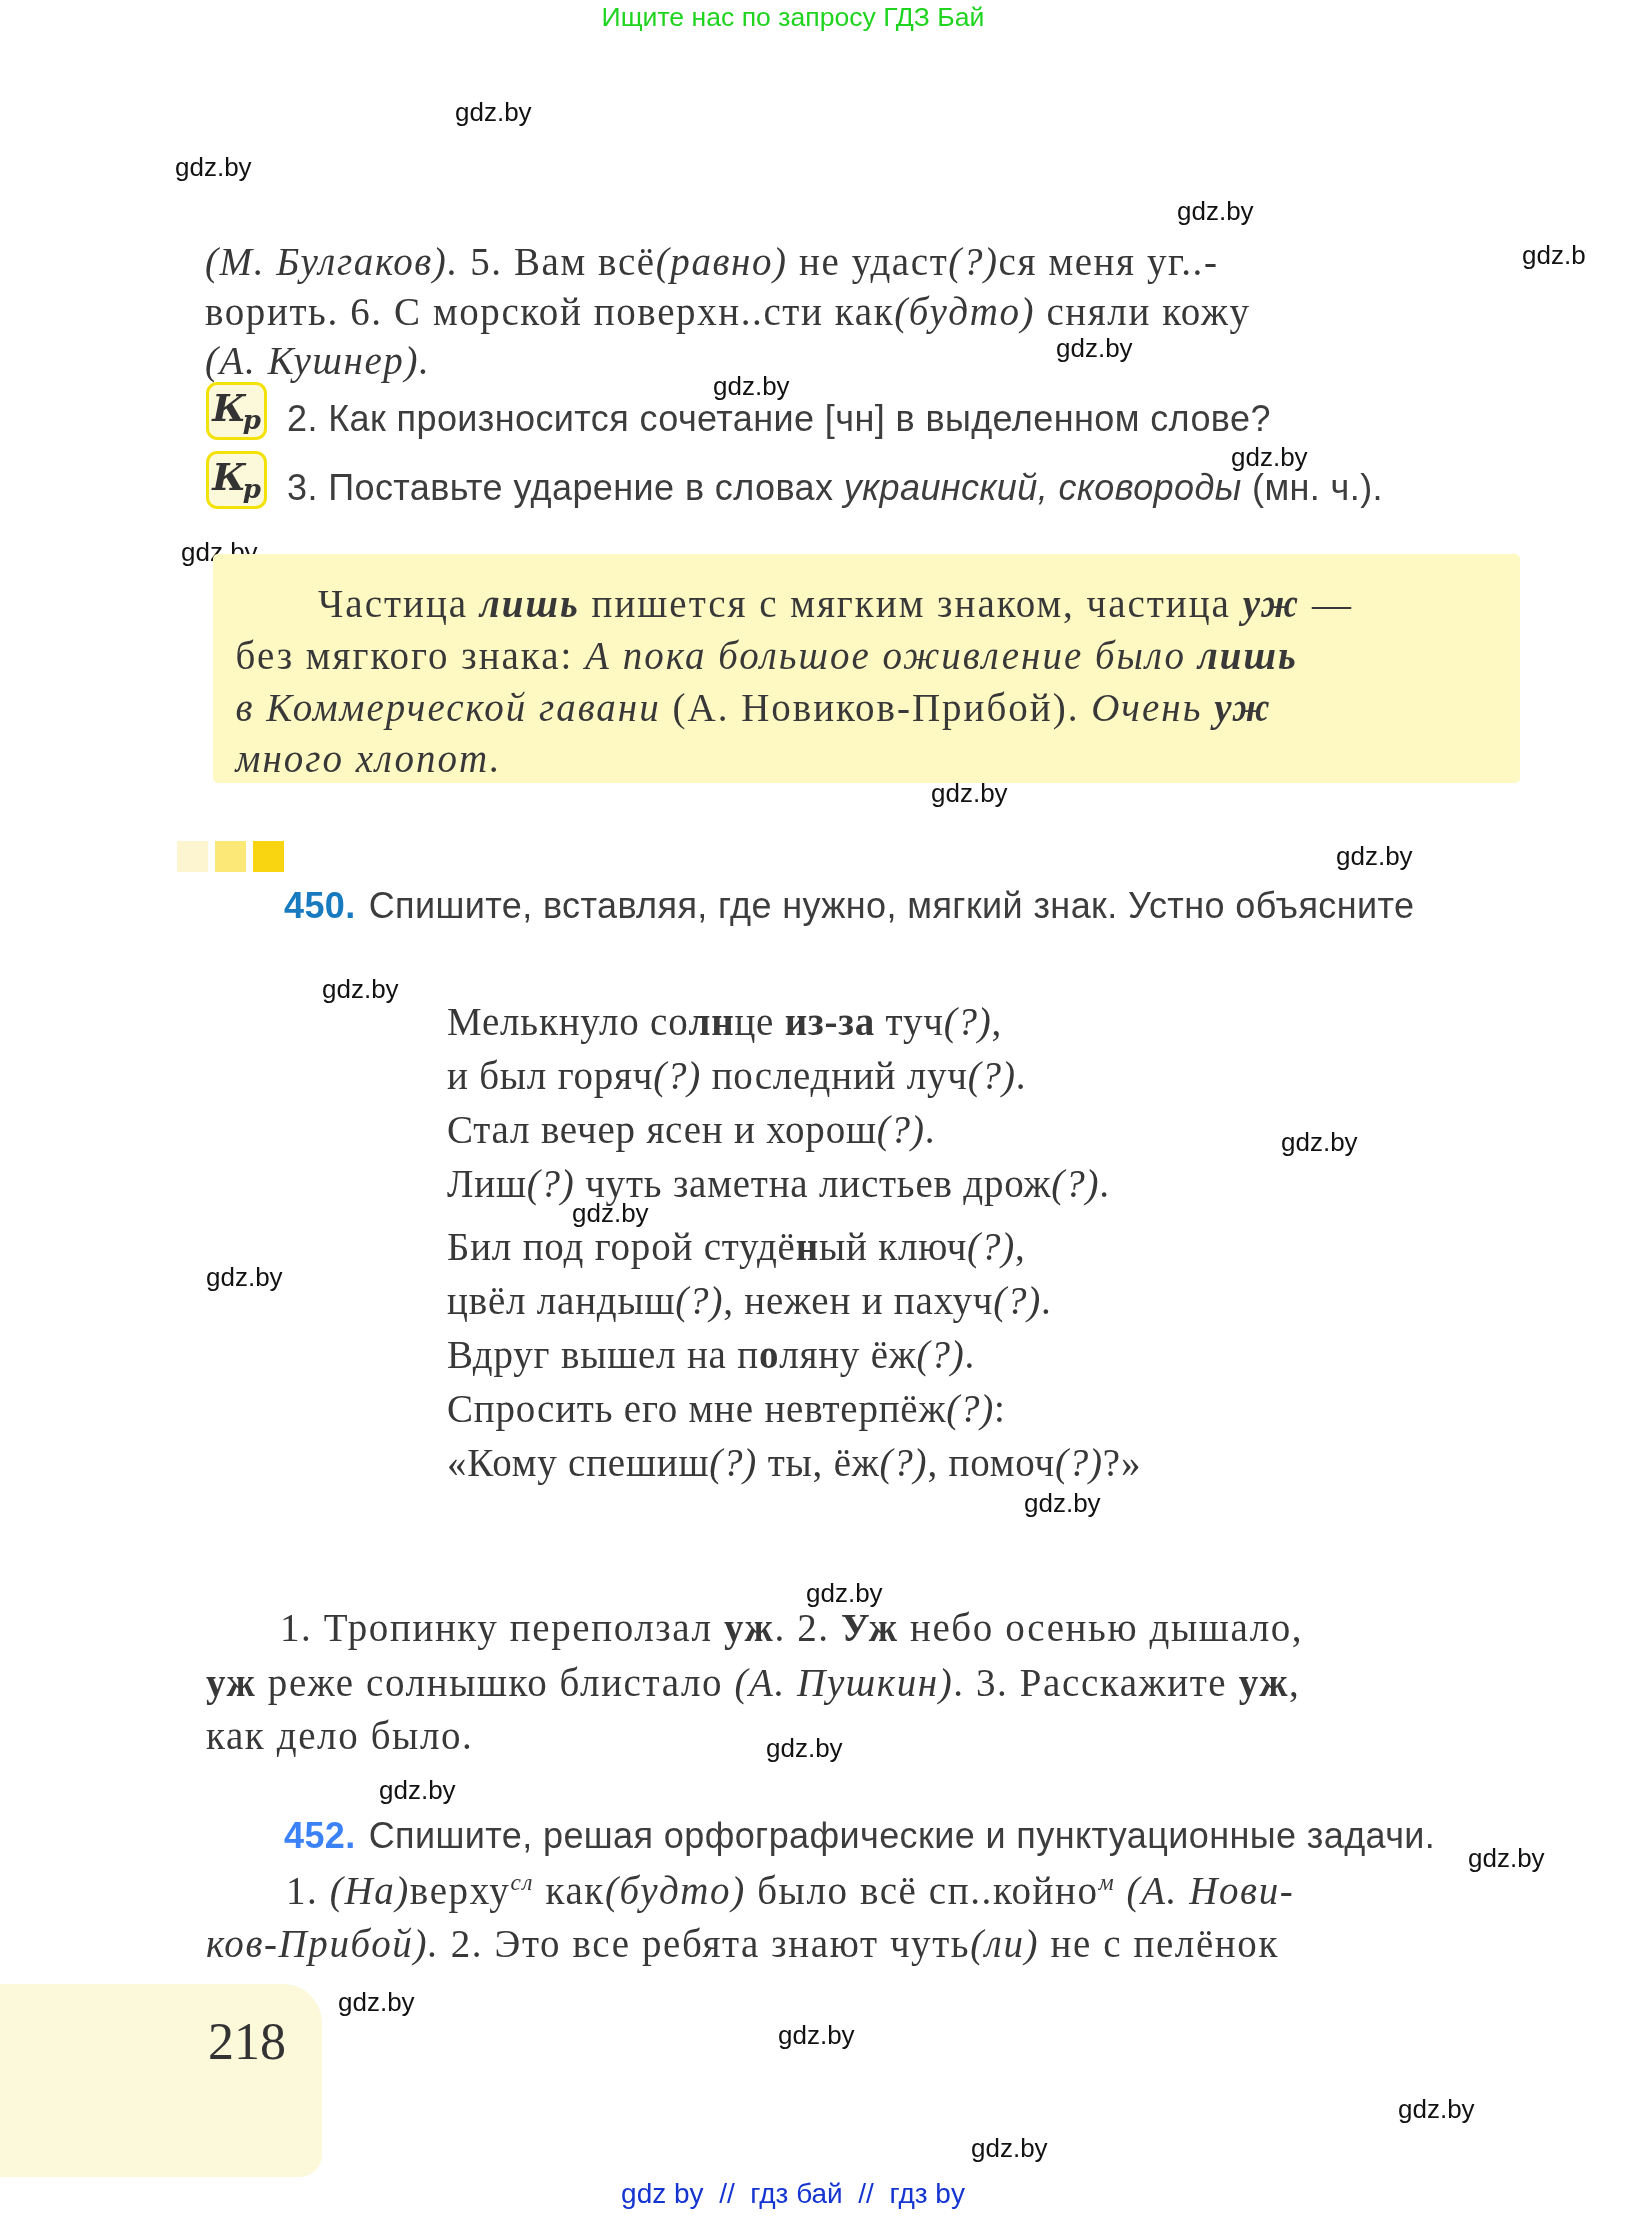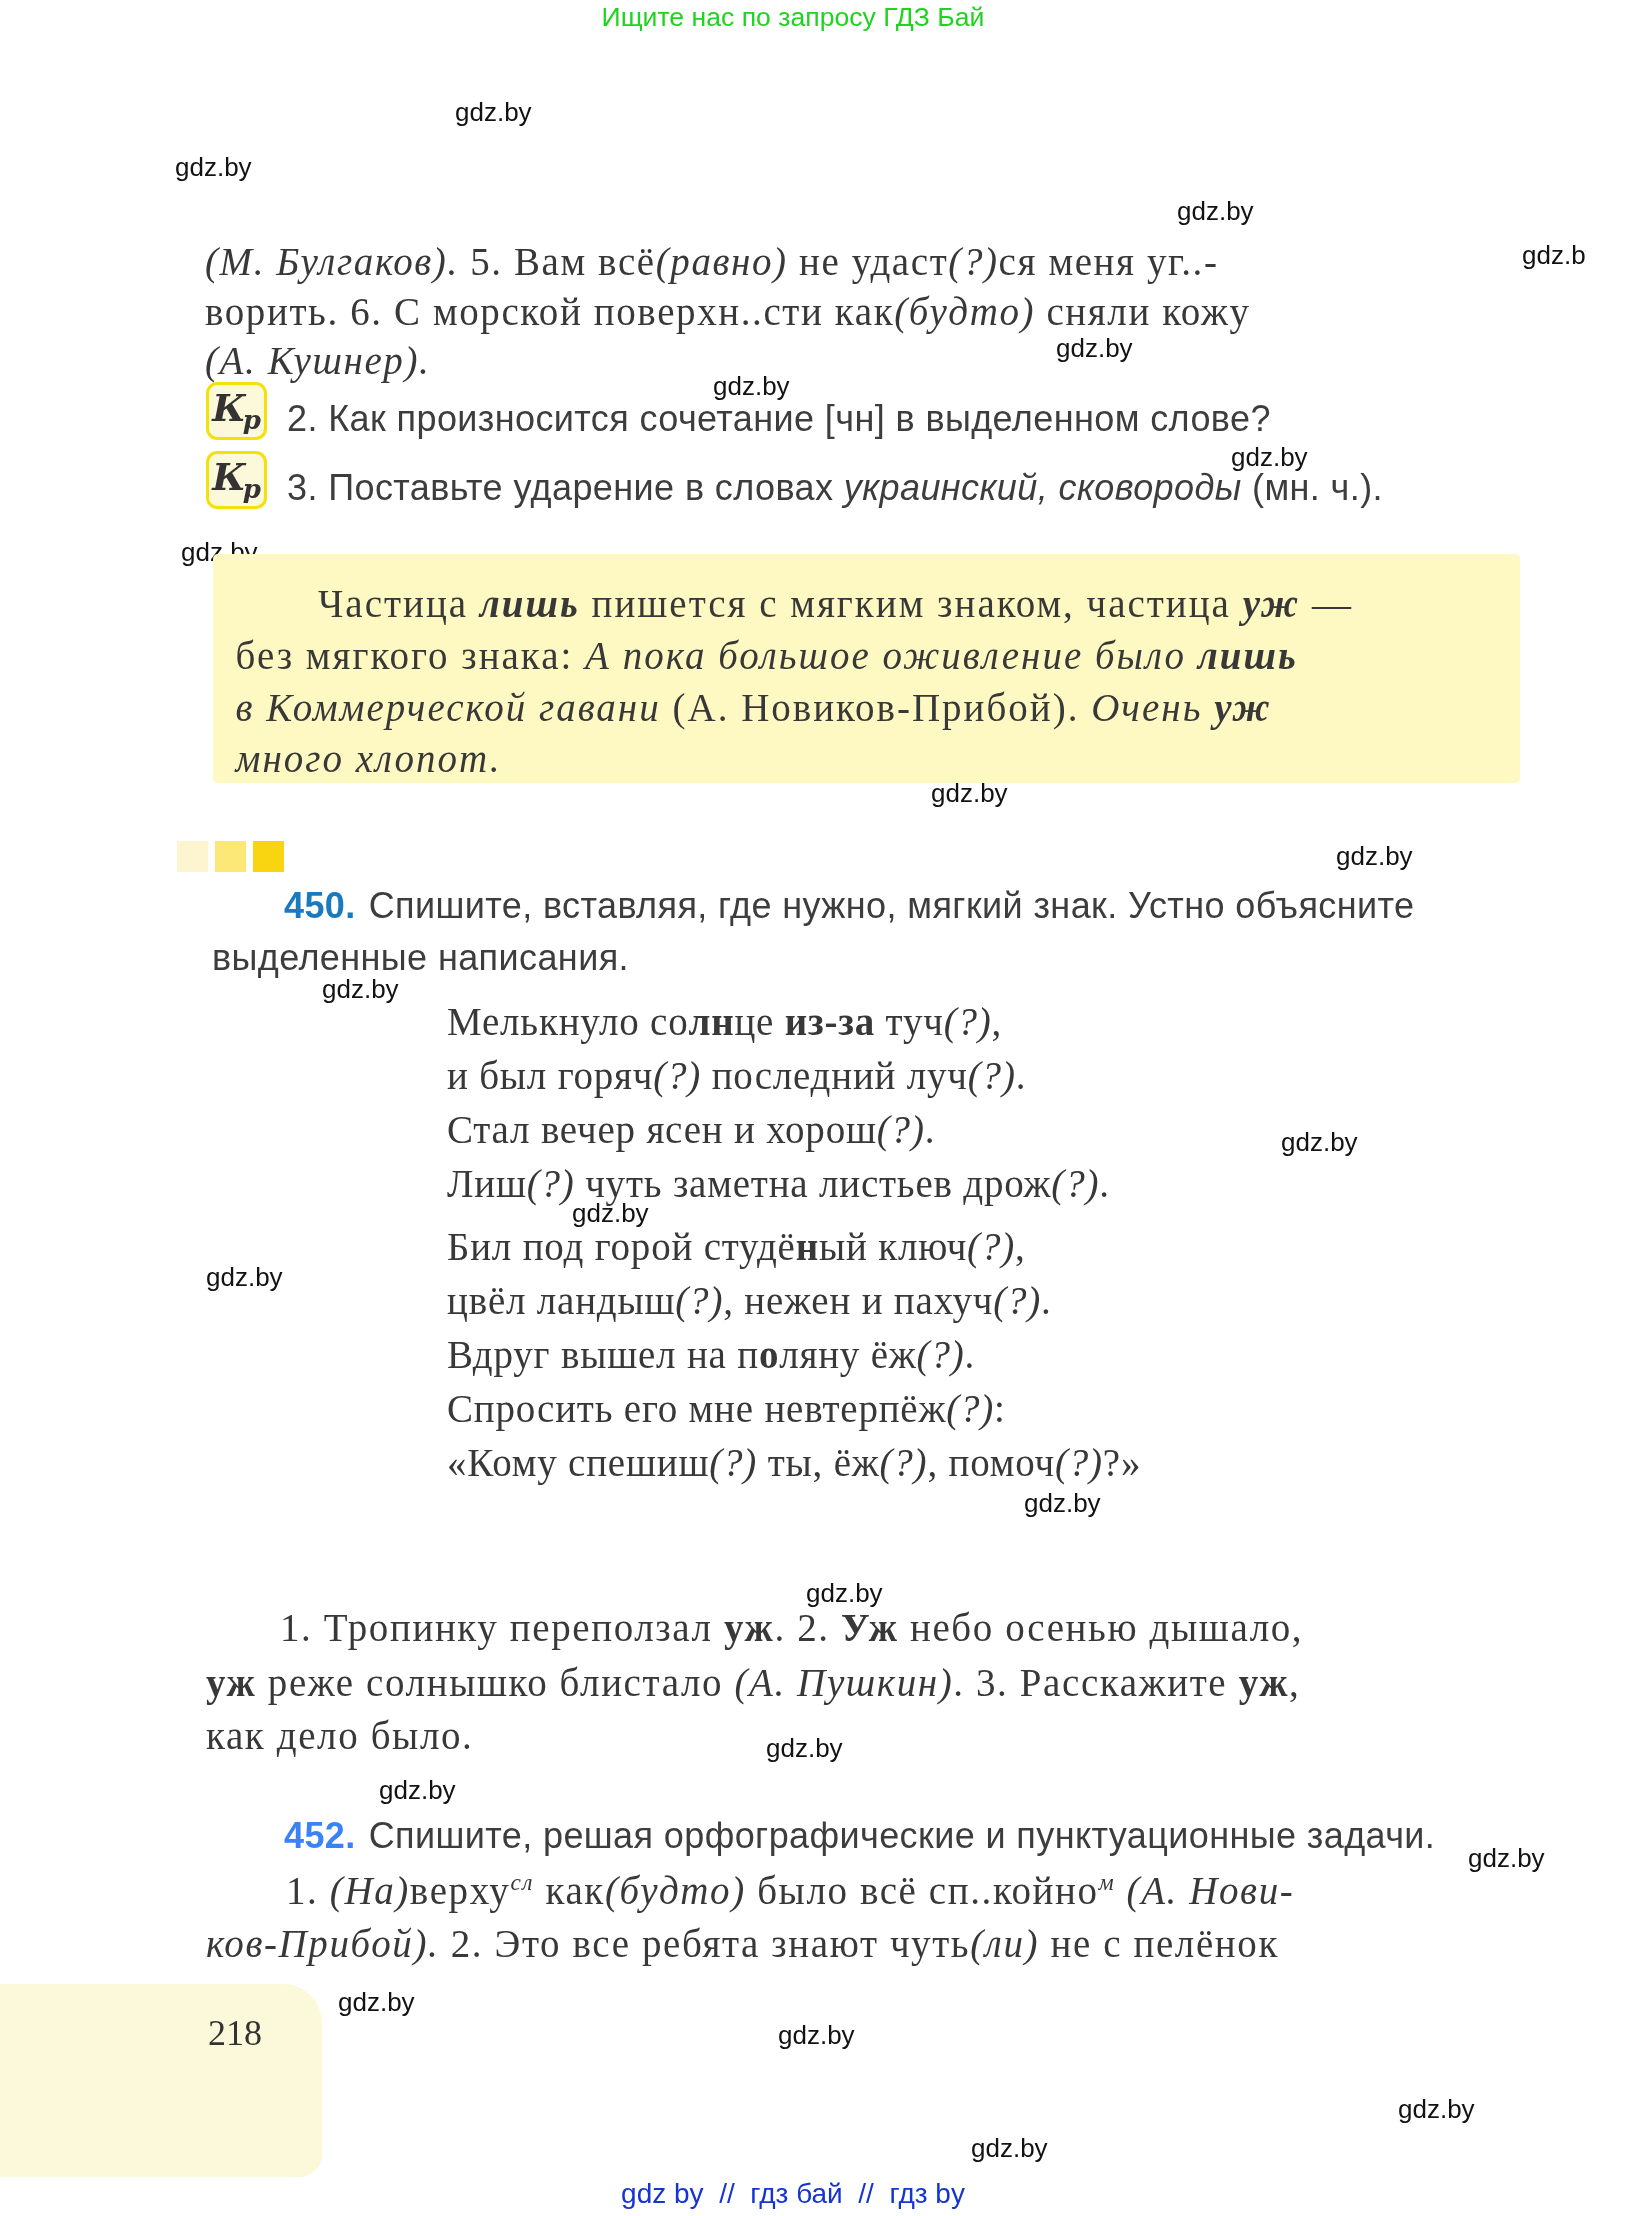--- a/index.html
+++ b/index.html
@@ -67,21 +67,21 @@
     font-size:42px;letter-spacing:0.4px;white-space:nowrap;
   }
   
   #page-tab{
     position:absolute;left:0;top:1984px;width:322px;height:193px;
     border-radius:0 39px 22.6px 0;
   }
   #page-number{
     position:absolute;left:208px;top:2012px;
     font-family:"Liberation Serif","DejaVu Serif",serif;
-    font-size:36px;color:#333;
+    font-size:52px;color:#333;
   }
   #copyright{
     position:absolute;top:2055px;left:50%;transform:translateX(-50%);
     font-size:38px;letter-spacing:0.8px;white-space:nowrap;
   }
   #footer-links{
     position:absolute;top:2178px;left:50%;transform:translateX(-50%);
     font-size:28px;white-space:pre;
   }
 </style>
@@ -142,21 +142,20 @@
     <div class="serif-line rule-line" style="left:22.6px;top:182px;"><span class="i">много хлопот.</span></div>
   </div>
 
   <span class="sq" style="left: 177px; top: 841px; background: rgb(253, 244, 208);"></span>
   <span class="sq" style="left: 215px; top: 841px; background: rgb(251, 232, 118);"></span>
   <span class="sq" style="left: 253px; top: 841px; background: rgb(248, 212, 17);"></span>
 
   <div class="sans-line" style="left:284px;top:885px;">
     <span class="num" style="color: rgb(24, 122, 191);">450.</span><span>Спишите, вставляя, где нужно, мягкий знак. Устно объясните</span>
   </div>
-  <div class="sans-line" style="left:212px;top:937px;">выделенные написания.</div>
 
   <div id="poem">
       <div class="serif-line poem-line" style="left: 447px; top: 999px;"><span class="">Мелькнуло со</span><span class="b">лн</span><span class="">це </span><span class="b">из-за</span><span class=""> туч</span><span class="i">(?)</span><span class="">,</span></div>
       <div class="serif-line poem-line" style="left: 447px; top: 1053px;"><span class="">и был горяч</span><span class="i">(?)</span><span class=""> последний луч</span><span class="i">(?)</span><span class="">.</span></div>
       <div class="serif-line poem-line" style="left: 447px; top: 1107px;"><span class="">Стал вечер ясен и хорош</span><span class="i">(?)</span><span class="">.</span></div>
       <div class="serif-line poem-line" style="left: 447px; top: 1161px;"><span class="">Лиш</span><span class="i">(?)</span><span class=""> чуть заметна листьев дрож</span><span class="i">(?)</span><span class="">.</span></div>
       <div class="serif-line poem-line" style="left: 447px; top: 1224px;"><span class="">Бил под горой студё</span><span class="b">н</span><span class="">ый ключ</span><span class="i">(?)</span><span class="">,</span></div>
       <div class="serif-line poem-line" style="left: 447px; top: 1278px;"><span class="">цвёл ландыш</span><span class="i">(?)</span><span class="">, нежен и пахуч</span><span class="i">(?)</span><span class="">.</span></div>
       <div class="serif-line poem-line" style="left: 447px; top: 1332px;"><span class="">Вдруг вышел на п</span><span class="b">о</span><span class="">ляну ёж</span><span class="i">(?)</span><span class="">.</span></div>
       <div class="serif-line poem-line" style="left: 447px; top: 1386px;"><span class="">Спросить его мне невтерпёж</span><span class="i">(?)</span><span class="">:</span></div>

